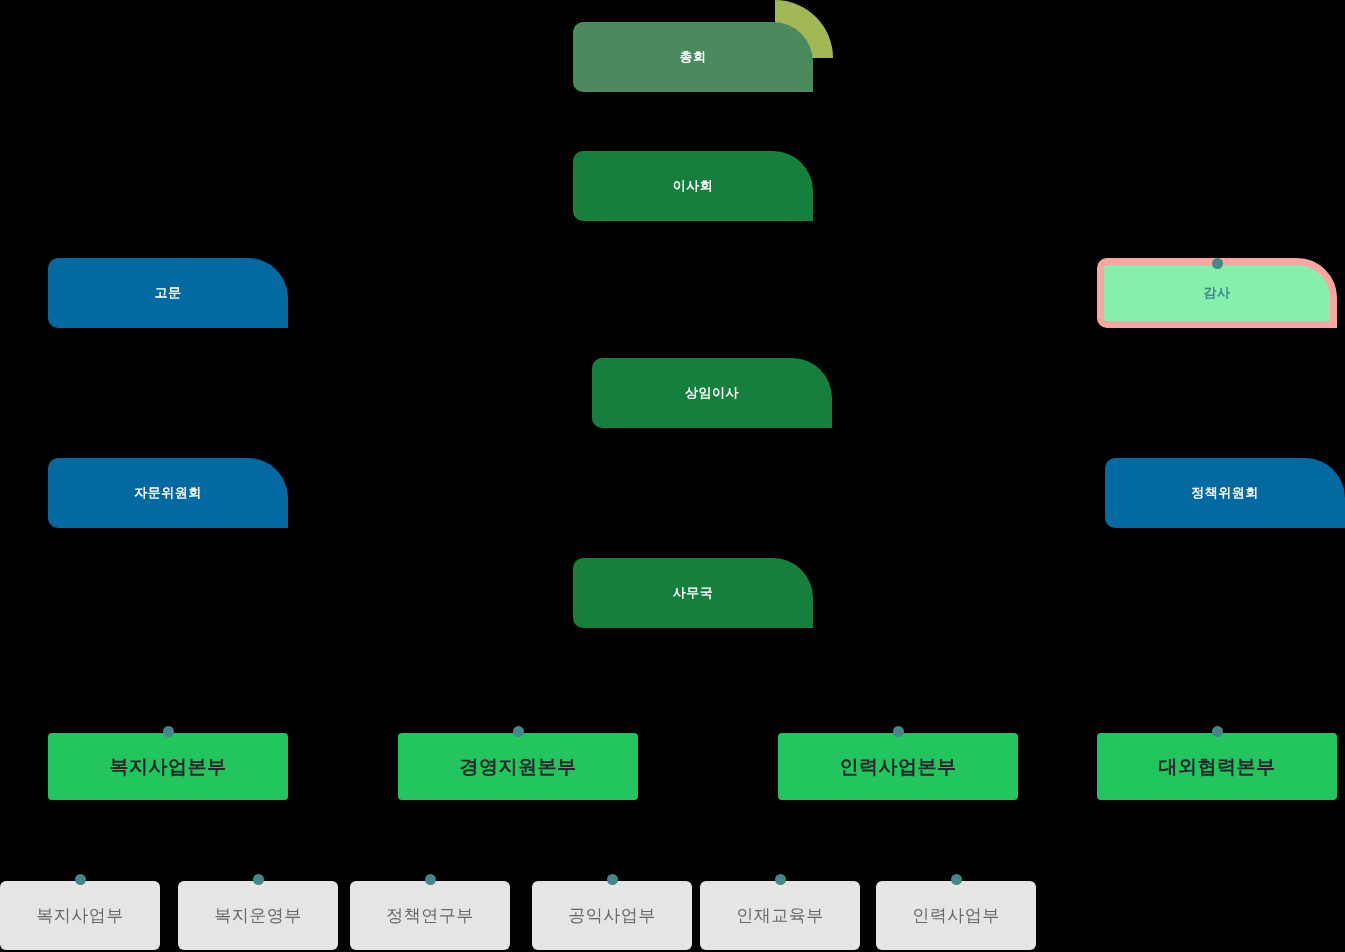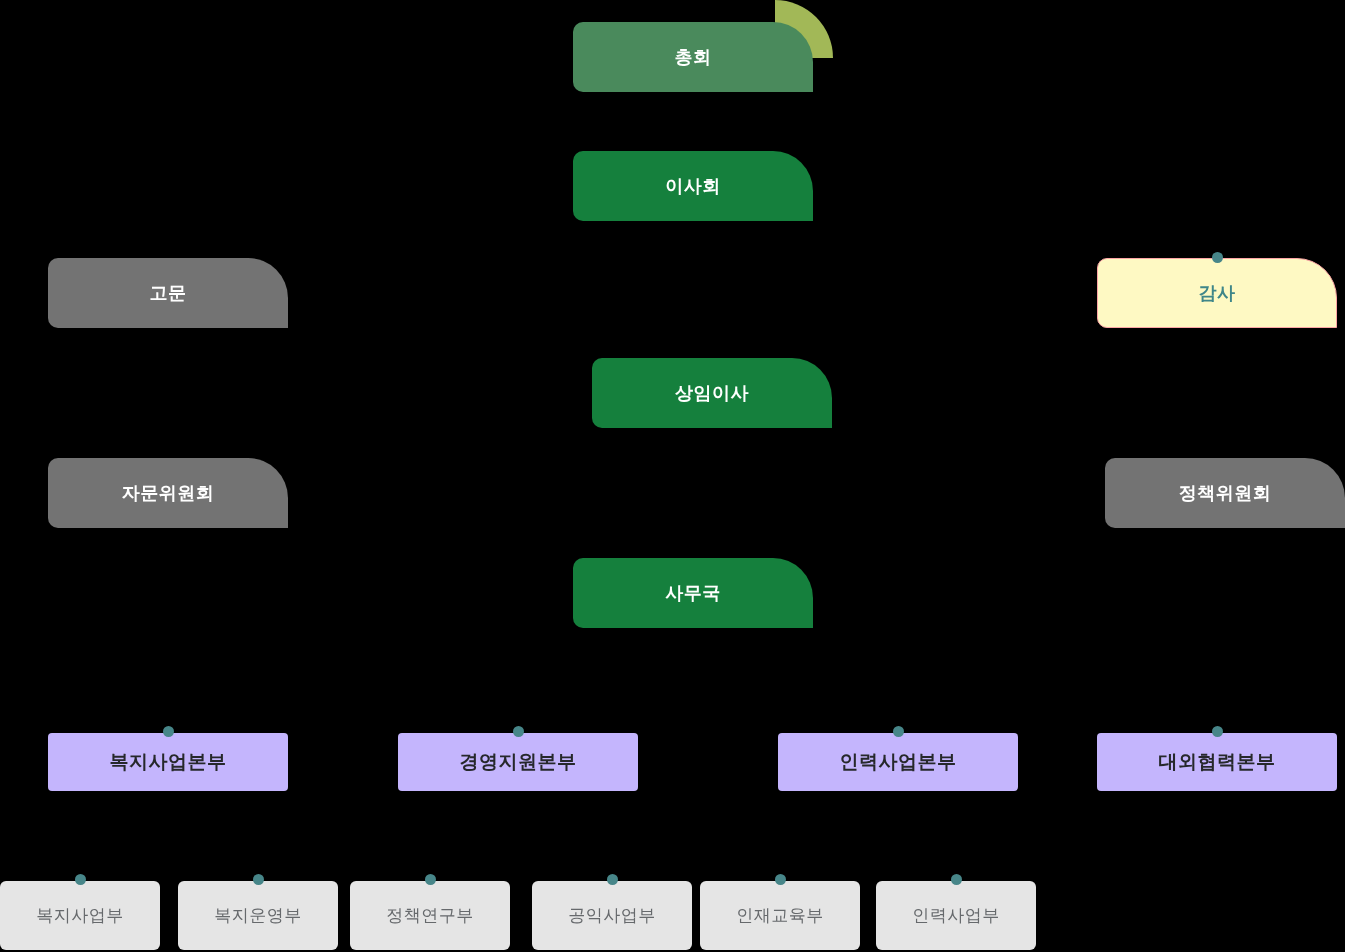--- a/index.html
+++ b/index.html
@@ -22,47 +22,47 @@
     justify-content: center;
     box-sizing: border-box;
     text-align: center;
   }
   
   .pill {
     width: 240px;
     height: 70px;
     border-radius: 10px 40px 0 10px;
     color: #ffffff;
-    font-size: 18px;
+    font-size: 13px;
     font-weight: 600;
     letter-spacing: 0.5px;
   }
   .green { background: #4a8a5c; }
   .teal  { background: #15803d; }
-  .blue  { background: #737373; }
+  .blue  { background: #0369a1; }
   .white-outline {
-    background: #fef9c3;
-    border: 1px solid #fca5a5;
+    background: #86efac;
+    border: 7px solid #fca5a5;
     color: #3f8689;
   }
   
   .accent {
     position: absolute;
     left: 775px;
     top: 0;
     width: 58px;
     height: 58px;
     background: #a2b857;
     border-top-right-radius: 100%;
   }
   
   .division {
     width: 240px;
-    height: 58px;
-    background: #c4b5fd;
+    height: 67px;
+    background: #22c55e;
     border-radius: 4px;
     color: #26282b;
     font-size: 19px;
     font-weight: 700;
     letter-spacing: 0.5px;
   }
   
   .dept {
     width: 160px;
     height: 69px;

